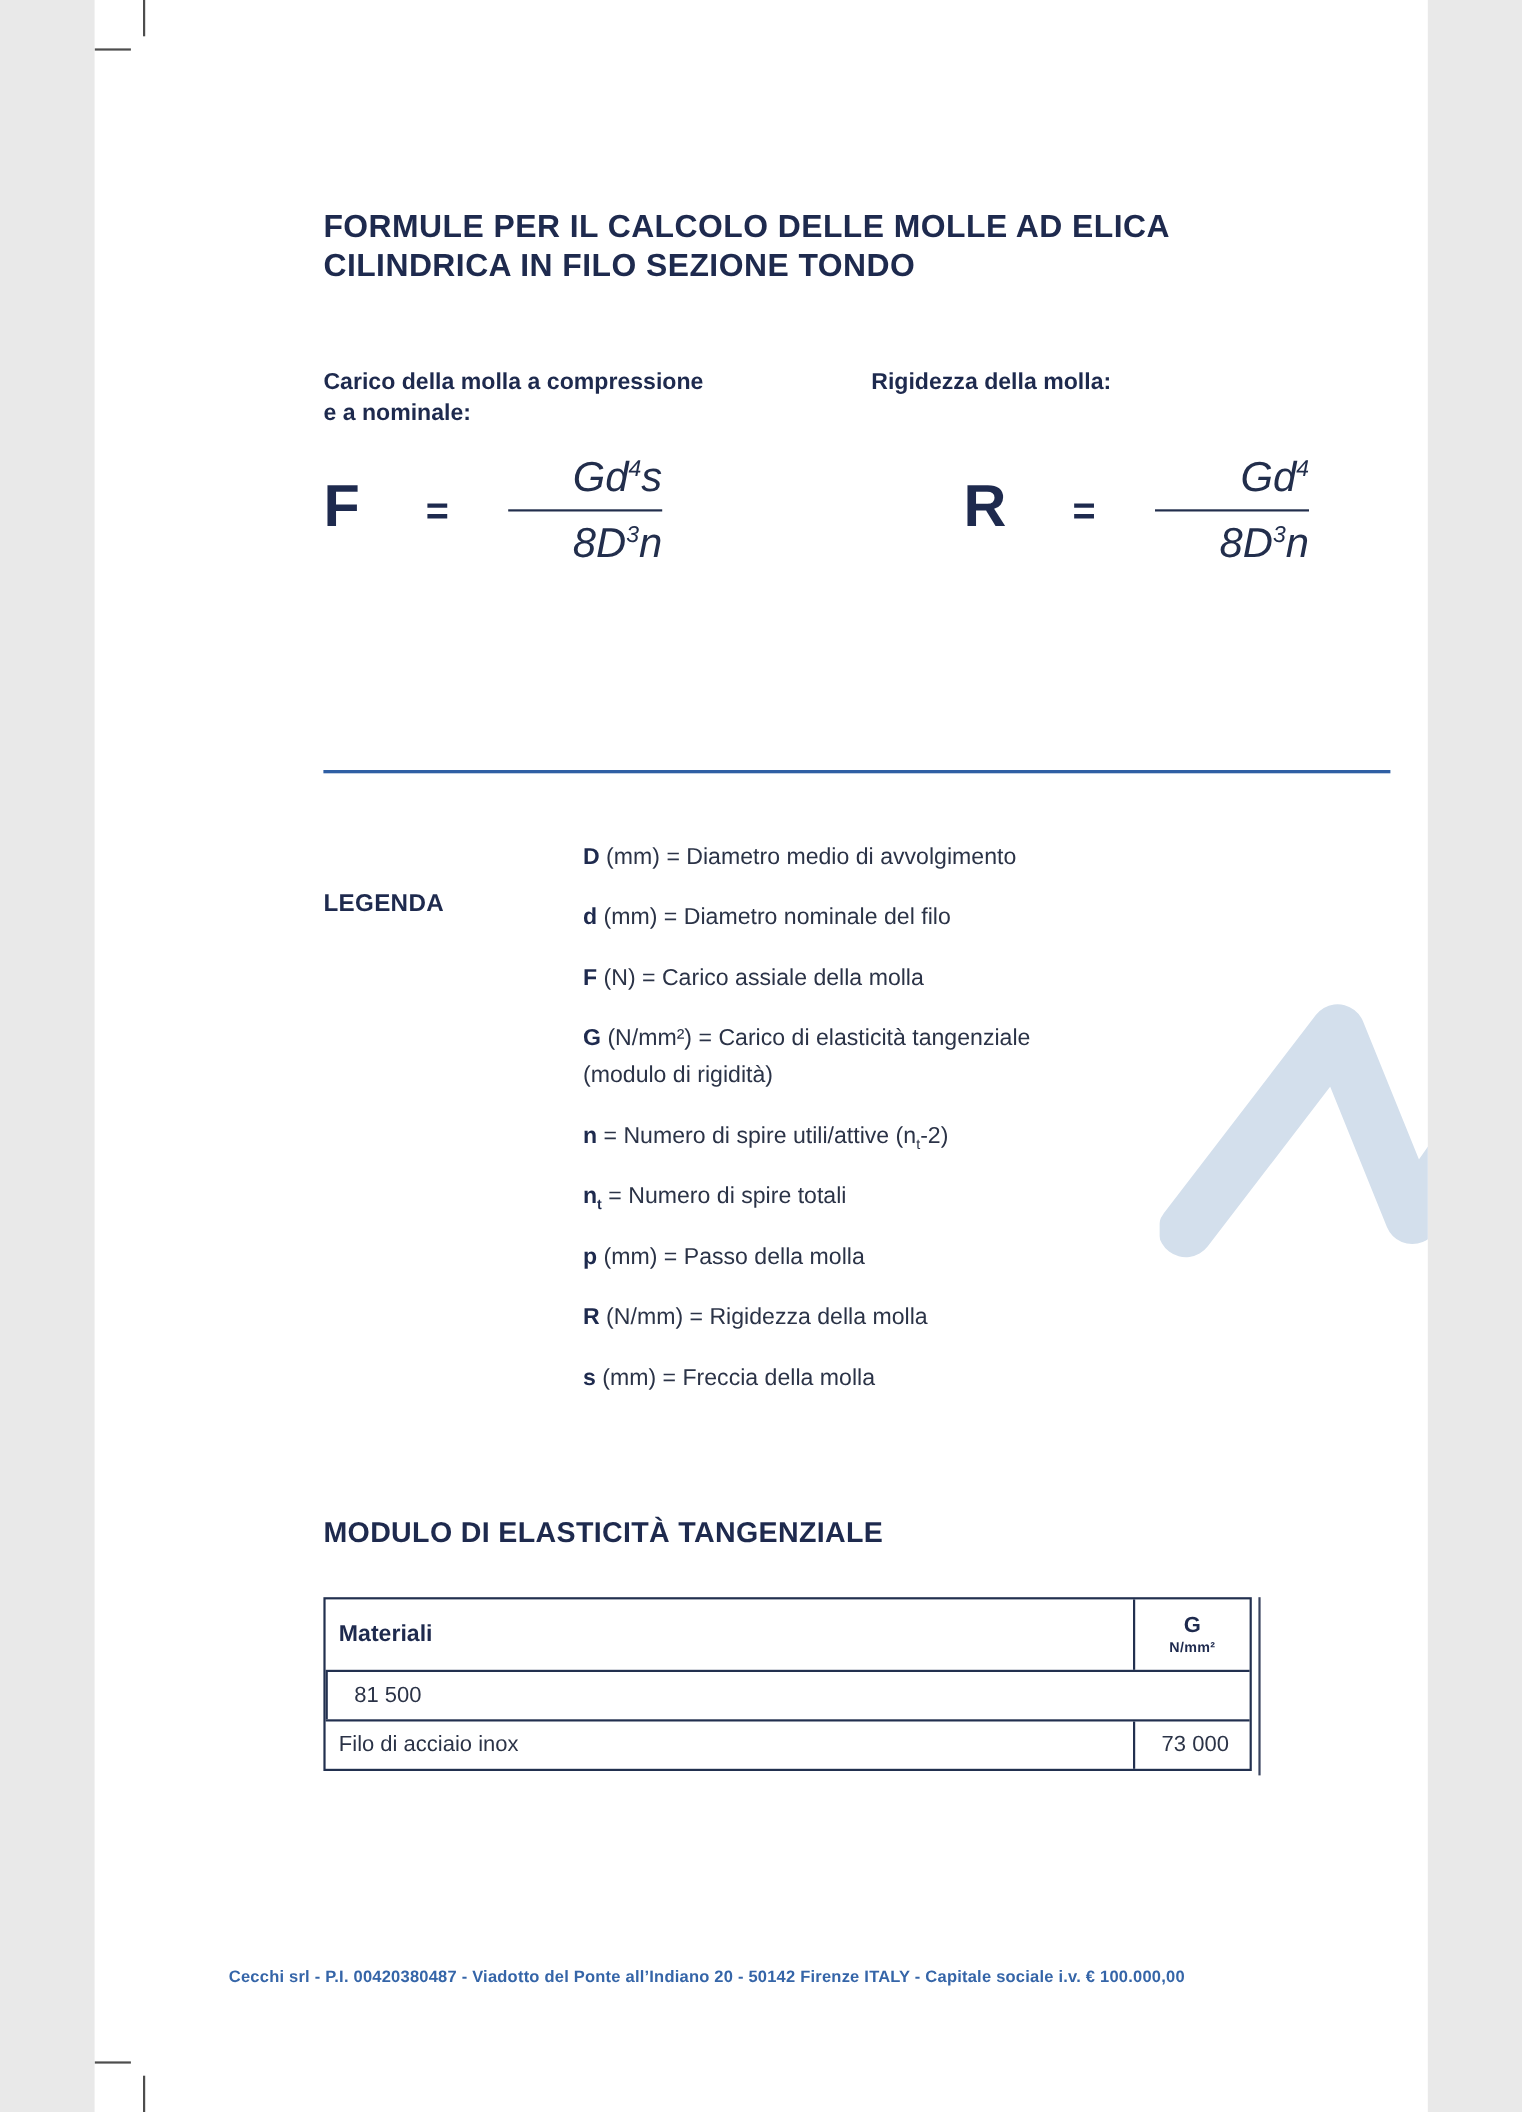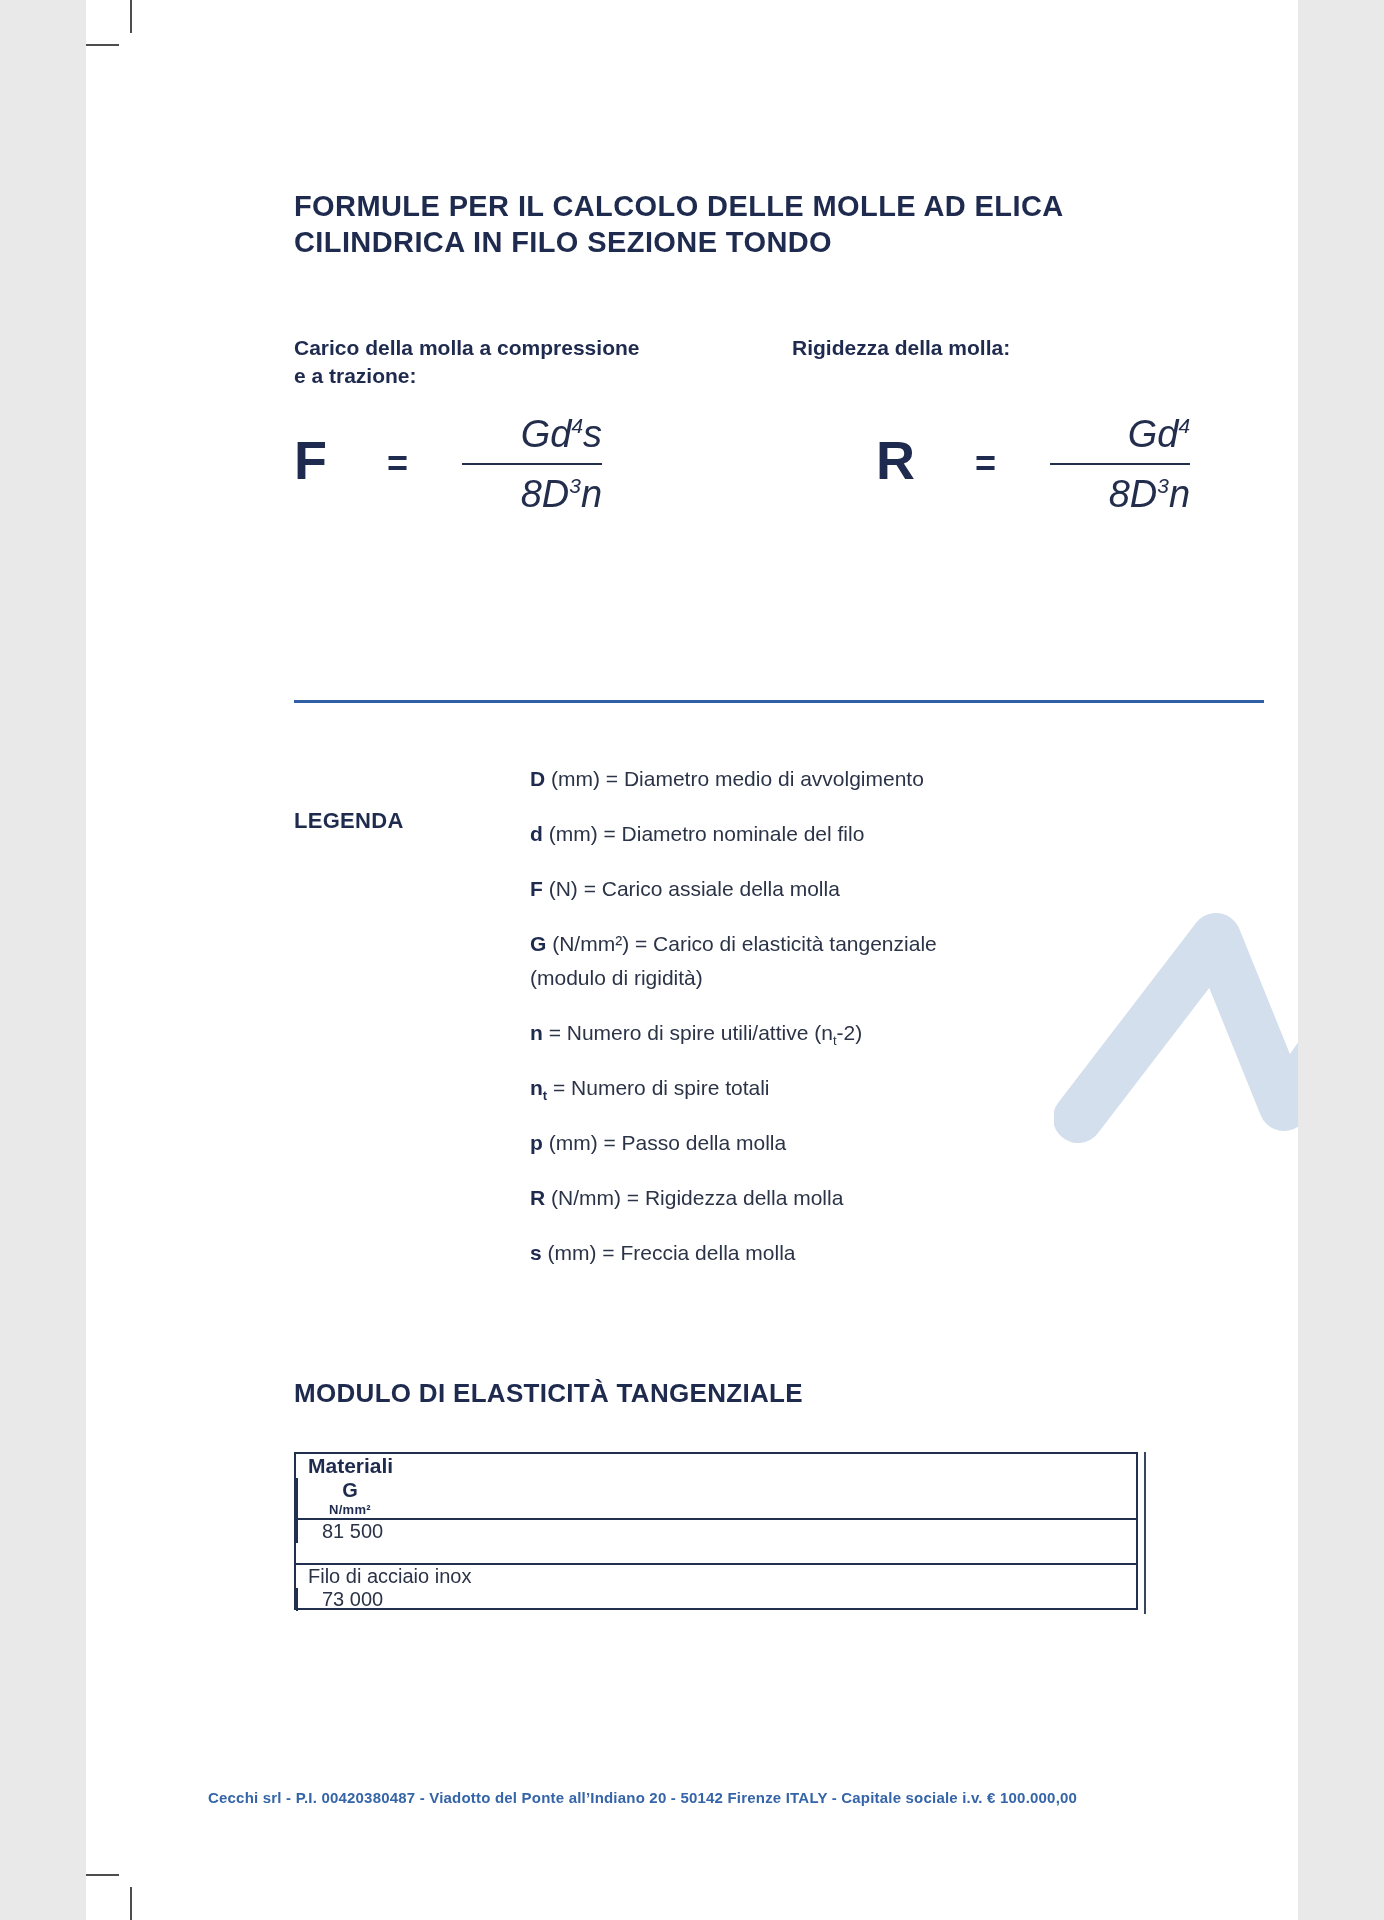--- a/index.html
+++ b/index.html
@@ -133,21 +133,21 @@
     font-weight: bold;
     letter-spacing: 0.3px;
     color: #1e2a4e;
   }
   .gtable {
     position: absolute;
     left: 208px; top: 1452px;
     width: 844px;
     border: 2px solid #22304f;
   }
-  .gtable-row { display: flex; flex-direction: column; }
+  .gtable-row { display: flex; }
   .gtable-row.header { height: 64px; }
   .gtable-row.body { height: 45px; border-top: 2px solid #22304f; }
   .cell-material {
     flex: 1;
     display: flex;
     align-items: center;
     padding-left: 12px;
     font-size: 20px;
   }
   .cell-material.header-cell { font-size: 21px; font-weight: bold; color: #1e2a4e; }
@@ -222,21 +222,21 @@
     </svg>
   </div>
 
   <h1 class="title">
     <span>FORMULE PER IL CALCOLO DELLE MOLLE AD ELICA</span>
     <span>CILINDRICA IN FILO SEZIONE TONDO</span>
   </h1>
 
   <p class="caption caption-left">
     <span>Carico della molla a compressione</span>
-    <span>e a trazione:</span>
+    <span>e a nominale:</span>
   </p>
   <p class="caption caption-right">
     <span>Rigidezza della molla:</span>
     <span></span>
   </p>
 
   <div class="equation equation-left">
     <span class="eq-symbol">F</span>
     <span class="eq-equals">=</span>
     <span class="fraction">

